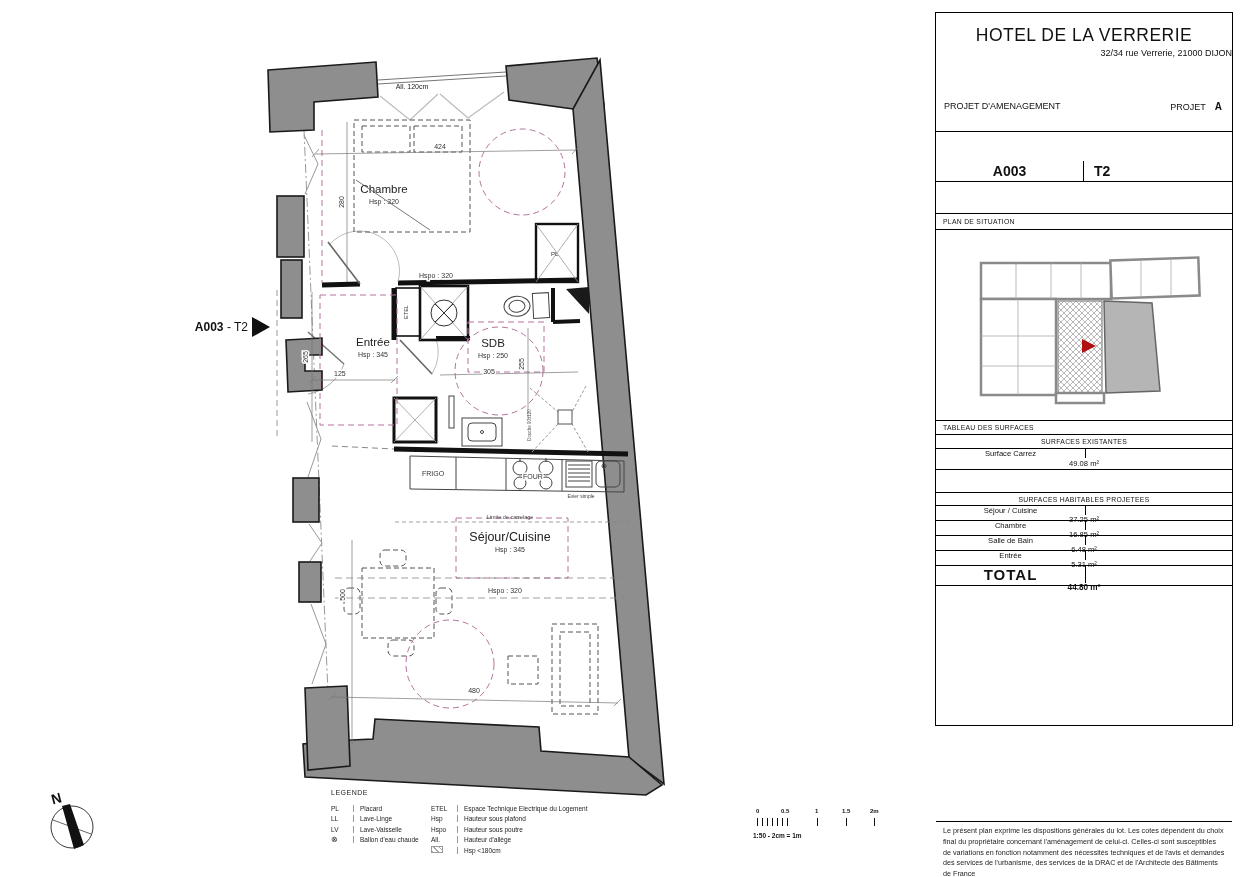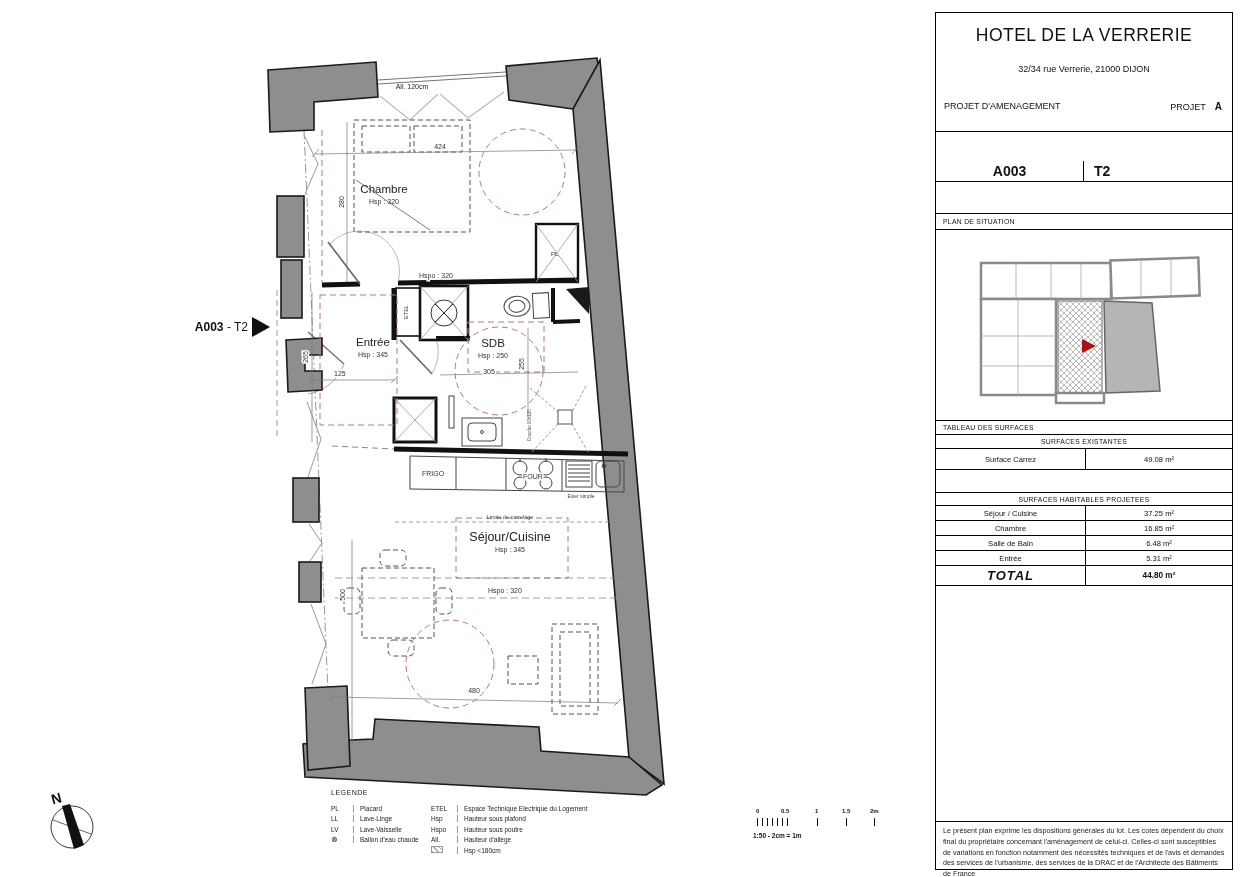--- a/index.html
+++ b/index.html
@@ -27,48 +27,48 @@
 
   
   #scalebar { position:absolute; left:753px; top:808px; width:140px; height:40px; font-size:6px; color:#111; }
   #scalebar .sb-labels { position:relative; height:9px; font-weight:bold; }
   #scalebar .sb-labels span { position:absolute; top:0; }
   #scalebar .sb-ticks { position:relative; height:10px; margin-top:1px; }
   #scalebar .sb-ticks i { position:absolute; top:0; width:1px; height:8px; background:#111; }
   #scalebar .sb-note { margin-top:4px; font-weight:bold; font-size:6.5px; }
 
   
-  #titleblock { position:absolute; left:935px; top:12px; width:298px; height:858px;
+  #titleblock { position:absolute; left:935px; top:12px; width:298px; height:714px;
                 border:1px solid #000; background:#fff; font-size:9px;padding-left:32px; }
   .tb-sec { position:absolute; left:0; right:0; }
   .tb-header { top:0; height:119px; border-bottom:1px solid #000; }
   .tb-hotel { text-align:center; margin-top:12px; font-size:17.5px; letter-spacing:.5px; }
-  .tb-addr  { text-align:center; margin-top:18px; font-size:9px; }
+  .tb-addr  { text-align:right; margin-top:2px; font-size:9px; }
   .tb-projrow { position:absolute; bottom:19px; left:8px; right:10px; display:flex; justify-content:space-between; font-size:9px; }
   .tb-indice b { margin-left:9px; font-size:10px; }
   .tb-rdc { top:119px; height:29px; border-bottom:1px solid #000; display:flex; align-items:center; justify-content:center;
             font-weight:bold; font-size:15px; }
   .tb-lot { top:148px; height:21px; border-bottom:1px solid #000; display:flex; }
   .tb-lot-num { width:148px; border-right:1px solid #000; display:flex; align-items:center; justify-content:center;
                 font-weight:bold; font-size:14px; }
   .tb-lot-type { flex:1; display:flex; align-items:center; font-weight:bold; font-size:14px; padding-left:10px; }
   .tb-gap1 { top:169px; height:32px; border-bottom:1px solid #000; }
   .tb-situlbl { top:201px; height:16px; border-bottom:1px solid #000; font-size:6.8px; display:flex; align-items:center; padding-left:7px; letter-spacing:.3px; }
   .tb-situ { top:217px; height:191px; border-bottom:1px solid #000; display:flex; align-items:center; justify-content:center; }
   .tb-surflbl { top:408px; height:14px; border-bottom:1px solid #000; font-size:6.8px; display:flex; align-items:center; padding-left:7px; letter-spacing:.3px; }
   .tb-table { top:422px; height:170px; }
   .t-hdr { height:14px; border-bottom:1px solid #000; display:flex; align-items:center; justify-content:center; font-size:6.8px; letter-spacing:.3px; }
-  .t-row { display:flex; border-bottom:1px solid #000; font-size:7.6px; }
+  .t-row { display:flex; border-bottom:1px solid #000; font-size:7.6px;flex-direction:column; }
   .t-row .c1 { width:150px; border-right:1px solid #000; display:flex; align-items:center; justify-content:center; }
   .t-row .c2 { flex:1; display:flex; align-items:center; justify-content:center; }
   .t-row.h21 { height:21px; } .t-row.h15 { height:15px; }
   .t-gap { height:22px; }
   .t-hdr.bt { border-top:1px solid #000; }
   .t-total { height:20px; font-weight:bold; }
-  .t-total .c1 { font-size:13px; letter-spacing:1px;font-style:italic; }
+  .t-total .c1 { font-size:15px; letter-spacing:1px; }
   .t-total .c2 { font-size:8.2px; }
   .tb-legal { top:808px; height:50px; border-top:1px solid #000; padding:4px 7px; font-size:7.2px; line-height:1.5; color:#222; }
 </style>
 </head>
 <body>
 
 <div id="sheet">
 
   <svg id="plan-svg" width="935" height="877" viewBox="0 0 935 877">
 

